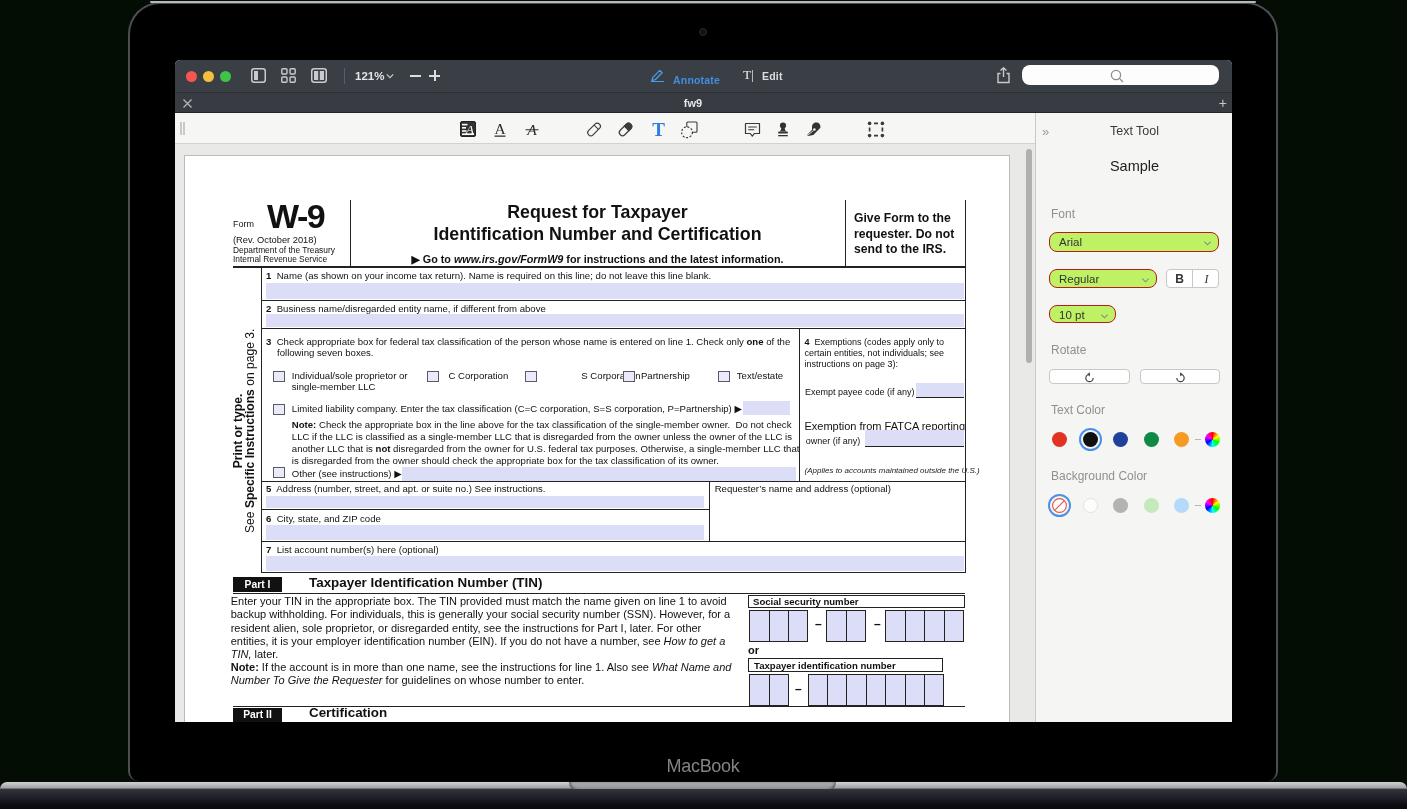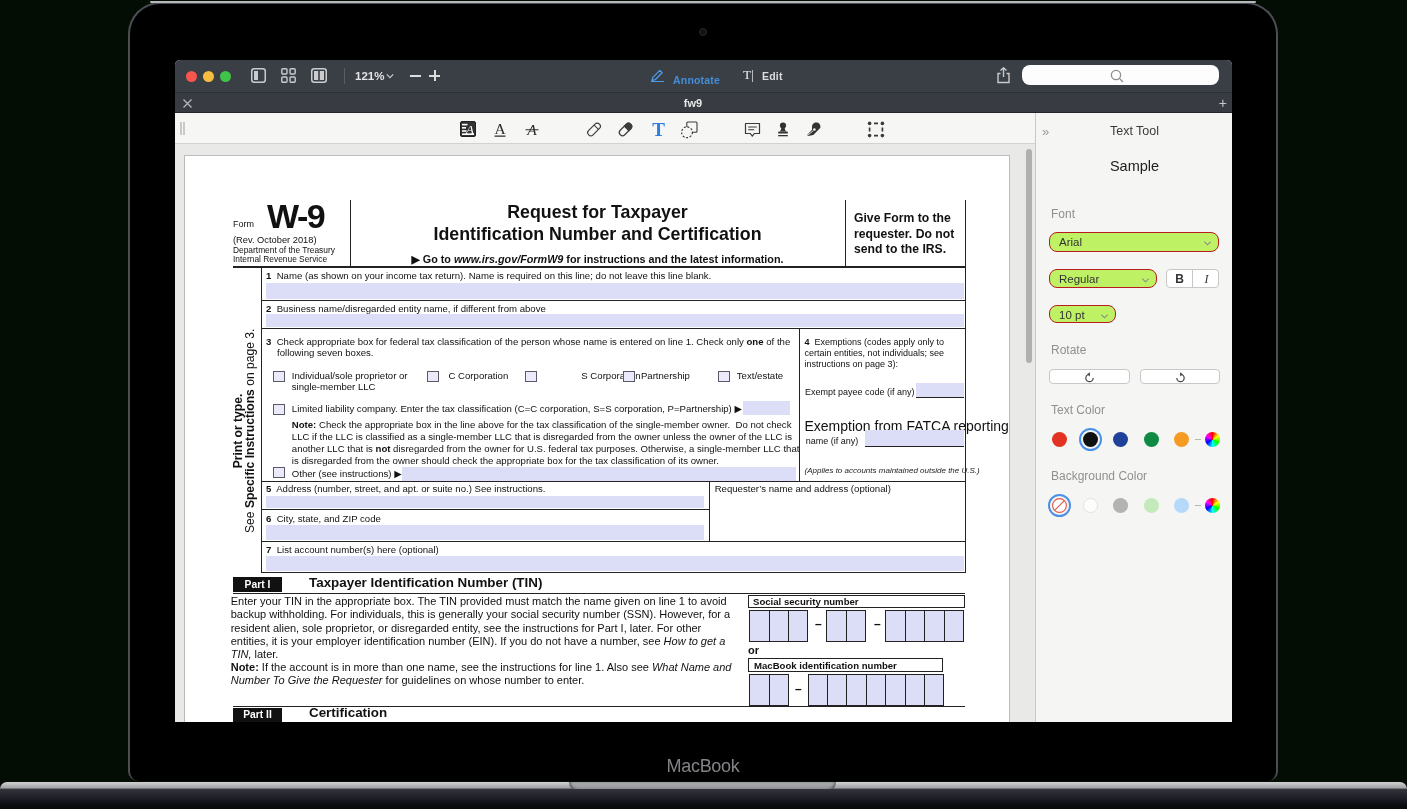--- a/index.html
+++ b/index.html
@@ -340,22 +340,22 @@
       <div class="f" style="left:106.8px;top:262.5px;line-height:12.3px;"><b>Note:</b> Check the appropriate box in the line above for the tax classification of the single-member owner.&nbsp; Do not check<br>LLC if the LLC is classified as a single-member LLC that is disregarded from the owner unless the owner of the LLC is<br>another LLC that is <b>not</b> disregarded from the owner for U.S. federal tax purposes. Otherwise, a single-member LLC that<br>is disregarded from the owner should check the appropriate box for the tax classification of its owner.</div>
       <div class="cb" style="left:88px;top:310.5px;"></div>
       <div class="f" style="left:106.8px;top:311.5px;">Other (see instructions) ▶</div>
       <div class="fld" style="left:217px;top:311px;width:394px;height:14px;"></div>
 
       <div class="vl" style="left:614px;top:172px;height:153px;"></div>
 
       <div class="f" style="left:619.5px;top:181px;font-size:9px;line-height:10.85px;"><span class="num">4</span>&nbsp; Exemptions (codes apply only to<br>certain entities, not individuals; see<br>instructions on page 3):</div>
       <div class="f" style="left:620px;top:229.5px;font-size:9px;">Exempt payee code (if any)</div>
       <div class="fld" style="left:731.4px;top:227px;width:47.5px;height:15px;border-bottom:1px solid #222;"></div>
-      <div class="f" style="left:619.5px;top:264px;font-size:14px;">Exemption from FATCA reporting</div>
-      <div class="f" style="left:620.8px;top:278.7px;font-size:9px;">name (if any)</div>
+      <div class="f" style="left:619.5px;top:264px;font-size:11px;">Exemption from FATCA reporting</div>
+      <div class="f" style="left:620.8px;top:278.7px;font-size:9px;">owner (if any)</div>
       <div class="fld" style="left:680.4px;top:273.5px;width:98.3px;height:17px;border-bottom:1px solid #222;"></div>
       <div class="f" style="left:619.5px;top:308.5px;font-size:8px;font-style:italic;color:#222;">(Applies to accounts maintained outside the U.S.)</div>
       <div class="hl" style="left:76px;top:325px;width:704px;"></div>
 
       <div class="f" style="left:81px;top:326.5px;"><span class="num">5</span>&nbsp; Address (number, street, and apt. or suite no.) See instructions.</div>
       <div class="f" style="left:529.7px;top:326.5px;">Requester’s name and address (optional)</div>
       <div class="fld" style="left:81px;top:340px;width:438px;height:12px;"></div>
       <div class="hl" style="left:76px;top:353px;width:448px;"></div>
       <div class="vl" style="left:523.5px;top:325px;height:60px;"></div>
 
@@ -385,21 +385,21 @@
       <div style="left:641.4px;top:454.4px;width:39.6px;height:31.8px;border:1px solid #222;background:#dcddf6;"></div>
       <div class="vl" style="left:661.2px;top:454.4px;height:31.8px;background:#222;"></div>
       <div class="f" style="left:689px;top:462px;font-weight:bold;font-size:12px;">–</div>
       <div style="left:699.8px;top:454.4px;width:79.2px;height:31.8px;border:1px solid #222;background:#dcddf6;"></div>
       <div class="vl" style="left:719.6px;top:454.4px;height:31.8px;background:#222;"></div>
       <div class="vl" style="left:739.4px;top:454.4px;height:31.8px;background:#222;"></div>
       <div class="vl" style="left:759.2px;top:454.4px;height:31.8px;background:#222;"></div>
       <div class="f" style="left:563px;top:488px;font-weight:bold;font-size:11px;">or</div>
 
       <div style="left:563.4px;top:501.9px;width:195px;height:14px;border:1px solid #222;background:#fff;"></div>
-      <div class="f" style="left:569px;top:503.5px;font-weight:bold;">MacBook identification number</div>
+      <div class="f" style="left:569px;top:503.5px;font-weight:bold;">Taxpayer identification number</div>
       <div style="left:564.1px;top:517.7px;width:39.7px;height:32.3px;border:1px solid #222;background:#dcddf6;"></div>
       <div class="vl" style="left:583.9px;top:517.7px;height:32.3px;background:#222;"></div>
       <div class="f" style="left:610px;top:527px;font-weight:bold;font-size:12px;">–</div>
       <div style="left:622.6px;top:517.7px;width:136px;height:32.3px;border:1px solid #222;background:#dcddf6;"></div>
       <div class="vl" style="left:642px;top:517.7px;height:32.3px;background:#222;"></div>
       <div class="vl" style="left:661.4px;top:517.7px;height:32.3px;background:#222;"></div>
       <div class="vl" style="left:680.8px;top:517.7px;height:32.3px;background:#222;"></div>
       <div class="vl" style="left:700.2px;top:517.7px;height:32.3px;background:#222;"></div>
       <div class="vl" style="left:719.6px;top:517.7px;height:32.3px;background:#222;"></div>
       <div class="vl" style="left:739px;top:517.7px;height:32.3px;background:#222;"></div>

